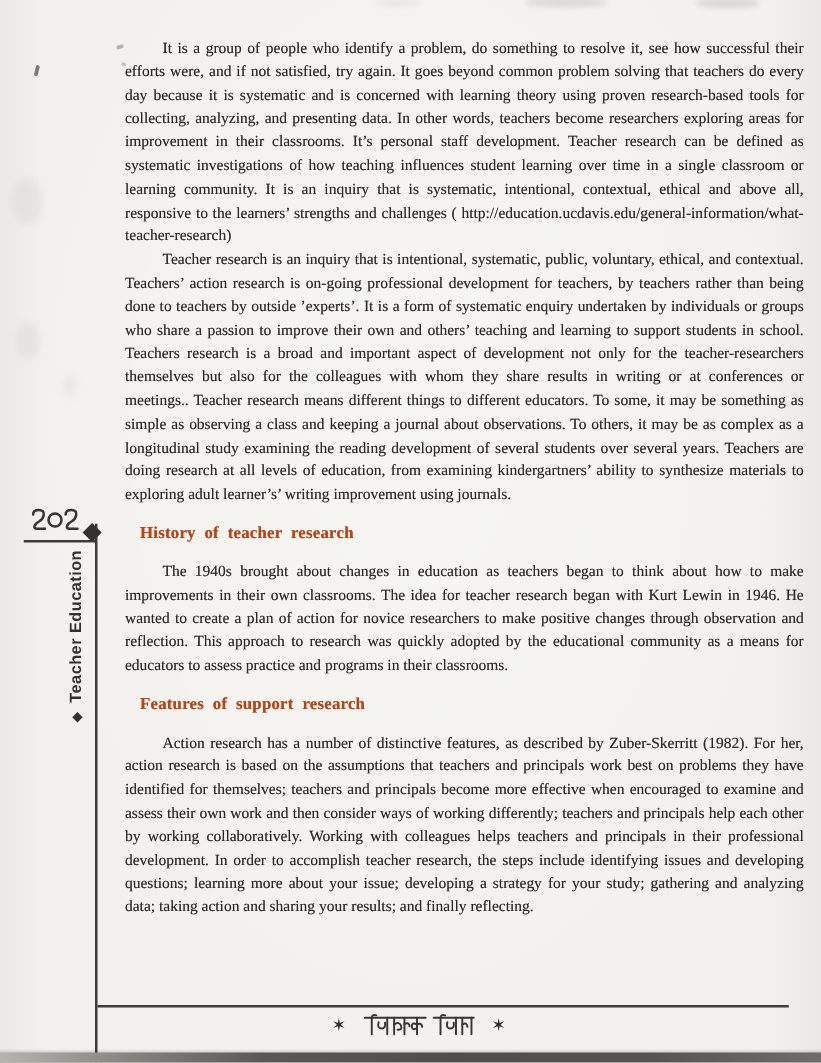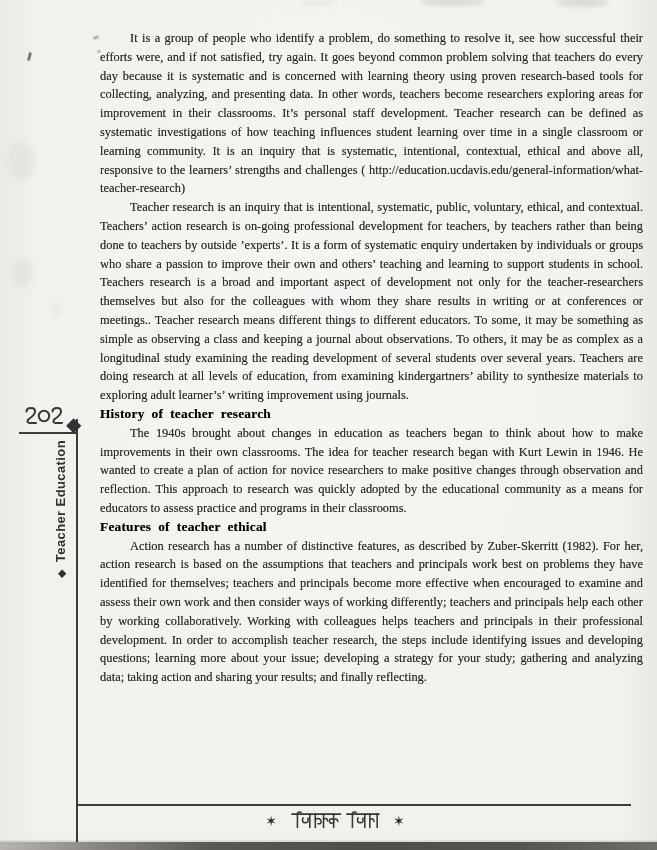--- a/index.html
+++ b/index.html
@@ -16,22 +16,22 @@
       linear-gradient(90deg, rgba(0,0,0,.03) 0%, rgba(0,0,0,0) 6%, rgba(0,0,0,0) 94%, rgba(0,0,0,.04) 100%);
   }
   .main-text{
     position:absolute;left:100px;top:29px;width:543px;height:774px;overflow:hidden;
     font-size:12.4px;line-height:18.8px;color:#2d2a26;
     text-align:justify;text-justify:inter-word;
     text-shadow:0 0 .5px rgba(45,40,35,.55);
   }
   .main-text p{margin:0;text-indent:30px;}
   .main-text h3{
-    margin:0;font-size:13.4px;font-weight:bold;text-indent:0;
-    letter-spacing:.2px;word-spacing:3.5px;line-height:18.8px;color:#000000;
+    margin:12px;font-size:13.4px;font-weight:bold;text-indent:0;
+    letter-spacing:.2px;word-spacing:3.5px;line-height:18.8px;color:#c2410c;
   }
   .rail{position:absolute;left:76px;top:419px;bottom:0;width:2px;background:#3e3c3a;}
   .pagenum-rule{position:absolute;left:19px;top:432px;width:58px;height:2px;background:#3e3c3a;}
   .rail-diamond{position:absolute;left:66px;top:414px;font-size:20px;line-height:20px;color:#343230;
     font-family:"DejaVu Sans", sans-serif;}
   .pagenum{position:absolute;left:23px;top:406px;width:42px;height:20px;}
   .pagenum svg, .footer-glyph svg{display:block;}
   .v-label{
     position:absolute;left:53px;top:578px;transform-origin:0 0;transform:rotate(-90deg);
     white-space:nowrap;font-family:"Liberation Sans", sans-serif;font-weight:bold;
@@ -97,21 +97,21 @@
   <div class="rail-diamond">◆</div>
   <div class="v-label">
     <span class="dmd">◆</span><span>Teacher Education</span>
   </div>
 
   <div class="main-text">
     <p>It is a group of people who identify a problem, do something to resolve it, see how successful their efforts were, and if not satisfied, try again.  It goes beyond common problem solving that teachers do every day because it is systematic and is concerned with learning theory using proven research-based tools for collecting, analyzing, and presenting data. In other words, teachers become researchers exploring areas for improvement in their classrooms.  It’s personal staff development. Teacher research can be defined as systematic investigations of how teaching influences student learning over time in a single classroom or learning community. It is an inquiry that is systematic, intentional, contextual, ethical and above all, responsive to the learners’ strengths and challenges ( http://education.ucdavis.edu/general-information/what-teacher-research)</p>
     <p>Teacher research is an inquiry that is intentional, systematic, public, voluntary, ethical, and contextual. Teachers’ action research is on-going professional development for teachers, by teachers rather than being done to teachers by outside ’experts’. It is a form of systematic enquiry undertaken by individuals or groups who share a passion to improve their own and others’ teaching and learning to support students in school. Teachers research is a broad and important aspect of development not only for the teacher-researchers themselves but also for the colleagues with whom they share results in writing or at conferences or meetings.. Teacher research means different things to different educators. To some, it may be something as simple as observing a class and keeping a journal about observations. To others, it may be as complex as a longitudinal study examining the reading development of several students over several years. Teachers are doing research at all levels of education, from examining kindergartners’ ability to synthesize materials to exploring adult learner’s’ writing improvement using journals.</p>
     <h3>History of teacher research</h3>
     <p>The 1940s brought about changes in education as teachers began to think about how to make improvements in their own classrooms.  The idea for teacher research began with Kurt Lewin in 1946.  He wanted to create a plan of action for novice researchers to make positive changes through observation and reflection. This approach to research was quickly adopted by the educational community as a means for educators to assess practice and programs in their classrooms.</p>
-    <h3>Features of teacher ethical</h3>
+    <h3>Features of support research</h3>
     <p>Action research has a number of distinctive features, as described by Zuber-Skerritt (1982). For her, action research is based on the assumptions that teachers and principals work best on problems they have identified for themselves; teachers and principals become more effective when encouraged to examine and assess their own work and then consider ways of working differently; teachers and principals help each other by working collaboratively. Working with colleagues helps teachers and principals in their professional development. In order to accomplish teacher research, the steps include identifying issues and developing questions; learning more about your issue; developing a strategy for your study; gathering and analyzing data; taking  action and sharing your results; and finally reflecting.</p>
   </div>
 
   <div class="footer-rule"></div>
   <div class="footer">
     <span class="star">✶</span>
     <span class="footer-glyph" role="img" aria-label="शिक्षक शिक्षा">
       <svg width="94" height="22" viewBox="0 0 98 24">
         <g class="glyph-stroke" stroke-width="1.7">
 

